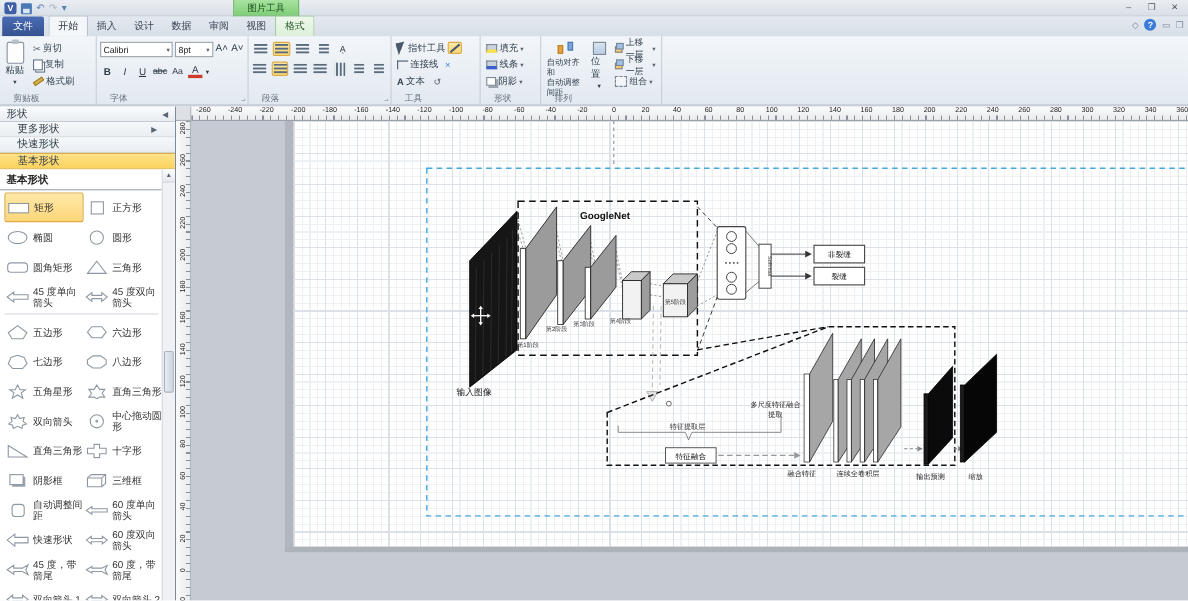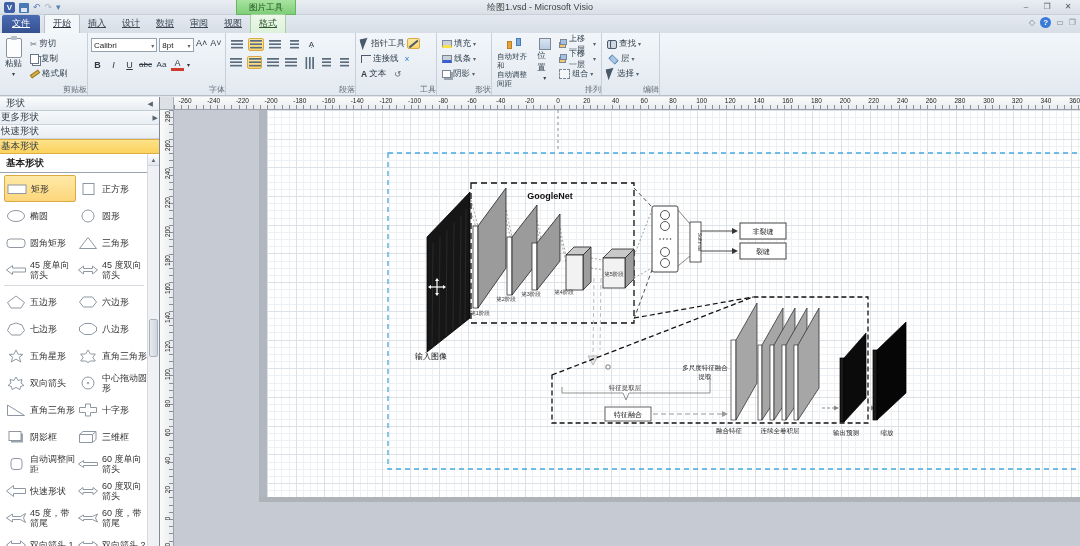--- a/index.html
+++ b/index.html
@@ -8,39 +8,39 @@
   #app { position:relative; width:1080px; height:546px; background:#dfe5eb; }
 
   
   #titlebar { position:relative; height:15px; background:linear-gradient(#eaeef3,#d8dfe7); border-bottom:1px solid #c9d0d9; }
   .qat { position:absolute; left:2px; top:0; height:15px; display:flex; align-items:center; gap:4px; padding-left:2px; }
   .visio-logo { width:11px; height:11px; background:#3f5fa8; color:#fff; font-size:8px; font-weight:bold; text-align:center; line-height:11px; border-radius:2px; }
   .qat-btn { font-size:9px; color:#5a7fb0; line-height:11px; }
   .qat-btn.disabled { color:#aab4c0; }
   .save-ic { width:10px; height:10px; background:#4a7ab5; border-radius:1px; position:relative; }
   .save-ic:before { content:""; position:absolute; left:2px; top:5px; width:6px; height:4px; background:#dbe6f2; }
-  .ctx-tool { position:absolute; left:236px; top:0; width:60px; height:15px; background:linear-gradient(#a8e3a0,#7fce78); border:1px solid #67b562; border-top:none; color:#1d4f1d; font-size:8.5px; text-align:center; line-height:14px; }
+  .ctx-tool { position:absolute; left:212px; top:0; width:60px; height:15px; background:linear-gradient(#a8e3a0,#7fce78); border:1px solid #67b562; border-top:none; color:#1d4f1d; font-size:8.5px; text-align:center; line-height:14px; }
   .win-title { position:absolute; left:0; right:0; top:1px; text-align:center; font-size:9px; color:#444; }
   .win-controls { position:absolute; right:2px; top:0; display:flex; gap:1px; }
   .win-btn { width:20px; height:13px; text-align:center; font-size:8px; color:#555; line-height:13px; }
 
   
   #tabrow { position:relative; height:18px; background:linear-gradient(#e3e9ef,#d7dee6); display:flex; align-items:flex-end; padding-left:2px; }
-  .tab { padding:2px 8px 3px 8px; font-size:9px; color:#3a4553;text-decoration:underline; }
+  .tab { padding:2px 8px 3px 8px; font-size:9px; color:#3a4553; }
   .tab.file { background:linear-gradient(#4a6cb4,#35518f); color:#fff; border-radius:2px 2px 0 0; padding:2px 10px 3px 10px; margin-right:4px; }
   .tab.active { background:#f4f7fa; border:1px solid #b9c2cc; border-bottom:none; border-radius:2px 2px 0 0; color:#2a3440; }
   .tab.contextual { background:linear-gradient(#eef8ec,#ddf0da); border:1px solid #a4cfa0; border-bottom:none; border-radius:2px 2px 0 0; color:#2c5a2c; }
   .tabrow-right { position:absolute; right:4px; top:2px; display:flex; gap:5px; align-items:center; }
   .mini-glyph { font-size:8px; color:#7a8695; }
   .help-circle { width:11px; height:11px; border-radius:50%; background:#3a7ad9; color:#fff; font-size:8px; font-weight:bold; text-align:center; line-height:11px; }
 
   
   #ribbon { position:relative; height:63px; background:linear-gradient(#f2f6fa,#e2e9f0); border-bottom:1px solid #b7bec7; display:flex; }
   .rgroup { position:relative; height:100%; border-right:1px solid #c8cfd8; padding:3px 3px 12px 3px; }
-  .rgroup-label { position:absolute; bottom:0px; left:12px; right:0; text-align:right; font-size:8px; color:#68727e; }
+  .rgroup-label { position:absolute; bottom:0px; left:12px; right:0; text-align:left; font-size:8px; color:#68727e; }
   .launcher { position:absolute; bottom:1px; right:2px; font-size:7px; color:#7d8794; transform:rotate(180deg); }
   .rbtn { display:flex; align-items:center; gap:2px; font-size:8.5px; color:#33404d; padding:0 2px; height:15px; }
   .rbtn .arr { font-size:6px; color:#5a6573; }
   .bigbtn { display:flex; flex-direction:column; align-items:center; justify-content:flex-start; font-size:8.5px; color:#33404d; padding:2px 2px 0 2px; }
   .sel-yellow { background:linear-gradient(#fdeaa8,#fbd56d); border:1px solid #dca943; border-radius:2px; }
   .combo { background:#fff; border:1px solid #98a2ac; height:14px; display:flex; align-items:center; justify-content:space-between; font-size:8px; padding:0 2px; color:#222; }
   .combo .arr { font-size:6px; color:#5a6573; }
   .fbtn { font-size:9px; width:13px; text-align:center; color:#2e3a46; }
   .bars { width:12px; height:10px; display:inline-block; background:linear-gradient(to bottom,#5a6b7d 1.5px,rgba(0,0,0,0) 1.5px); background-size:12px 3.4px; background-repeat:repeat-y; }
   .ibtn { width:16px; height:13px; display:inline-flex; align-items:center; justify-content:center; }
@@ -67,21 +67,21 @@
   .layers-ic { width:12px; height:9px; position:relative; }
   .layers-ic:before { content:""; position:absolute; left:2px; top:1px; width:7px; height:7px; background:#a8c8e8; border:1px solid #5a7fb0; transform:rotate(45deg) scaleY(.6); }
   .grp-ic { width:11px; height:10px; border:1px dashed #7d8794; background:rgba(255,255,255,.5); }
 
   
   #main { position:absolute; top:97px; left:0; width:1080px; height:449px; display:flex; }
 
   
   #shapes-panel { width:160px; height:100%; background:#fff; border-right:1px solid #808a96; display:flex; flex-direction:column; overflow:hidden; }
   .sp-header { height:17px; background:linear-gradient(#fbfcfd,#e7ecf1); border-bottom:1px solid #c2cad3; display:flex; justify-content:space-between; align-items:center; padding:0 6px; font-size:9.5px; color:#2e3a46; }
-  .sp-row { height:17px; background:linear-gradient(#f6f8fa,#e9eef3); border-bottom:1px solid #ccd3db; display:flex; justify-content:space-between; align-items:center; padding:0 1px; font-size:9.5px; color:#2e3a46; }
+  .sp-row { height:17px; background:linear-gradient(#f6f8fa,#e9eef3); border-bottom:1px solid #ccd3db; display:flex; justify-content:space-between; align-items:center; padding:0 16px; font-size:9.5px; color:#2e3a46; }
   .sp-row.sel { background:linear-gradient(#fee28a,#fbd25d); border-top:1px solid #dcae44; border-bottom:1px solid #dcae44; }
   .sp-arrow { font-size:7px; color:#5a6573; }
   .sp-body { position:relative; flex:1; background:#fff; }
   .sp-section-title { font-size:9.5px; font-weight:bold; color:#222; padding:3px 6px 2px 6px; border-bottom:1px solid #9aa4af; margin-right:12px; }
   #shape-list { display:grid; grid-template-columns:72px 72px; padding:2px 0 0 4px; }
   .shape-item { display:flex; align-items:center; gap:3px; min-height:27px; padding:1px 1px; border-radius:2px; }
   .shape-item.sel { background:linear-gradient(#ffe9a8,#fcd67a); border:1px solid #dca943; }
   .shp-ic { width:22px; height:14px; flex:0 0 22px; }
   .shp-ic * { fill:#fff; stroke:#8f98a2; stroke-width:1; }
   .shp-lb { font-size:9px; color:#333; line-height:10px; }
@@ -121,21 +121,20 @@
 <div id="app">
 
   <div id="titlebar">
     <div class="qat">
       <span class="visio-logo">V</span>
       <span class="save-ic"></span>
       <span class="qat-btn">↶</span>
       <span class="qat-btn disabled">↷</span>
       <span class="qat-btn">▾</span>
     </div>
-    <div class="win-title">绘图1.vsd - Microsoft Visio</div>
     <div class="ctx-tool">图片工具</div>
     <div class="win-controls">
       <span class="win-btn">–</span>
       <span class="win-btn">❐</span>
       <span class="win-btn">✕</span>
     </div>
   </div>
 
   <div id="tabrow">
     <div class="tab file">文件</div>
@@ -325,38 +324,20 @@
           <div class="rbtn" style="font-size:8px">
               <span class="grp-ic"></span>
               <span>组合</span>
               <span class="arr">▾</span>
             </div>
         </div>
       </div>
       <div class="rgroup-label">排列</div>
     </div>
 
-    <div class="rgroup" style="width:58px">
-      <div class="rbtn">
-          <span class="find-ic"></span>
-          <span>查找</span>
-          <span class="arr">▾</span>
-        </div>
-      <div class="rbtn">
-          <span class="layers-ic"></span>
-          <span>层</span>
-          <span class="arr">▾</span>
-        </div>
-      <div class="rbtn">
-          <span class="ptr-ic"></span>
-          <span>选择</span>
-          <span class="arr">▾</span>
-        </div>
-      <div class="rgroup-label">编辑</div>
-    </div>
 
     <div style="flex:1"></div>
   </div>
 
   <div id="main">
 
     <div id="shapes-panel">
       <div class="sp-header">
           <span>形状</span>
           <span class="sp-arrow">◀</span>

